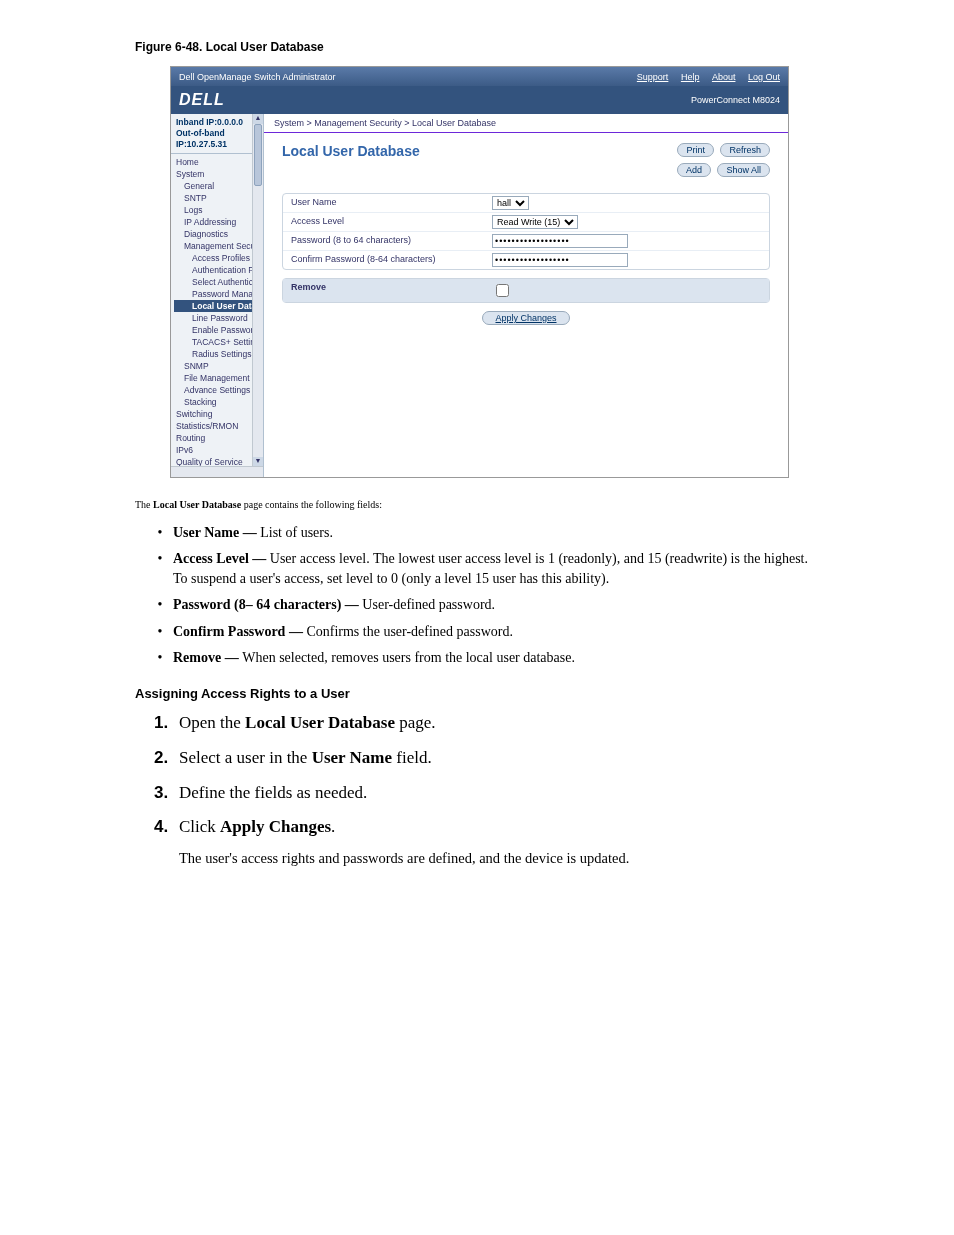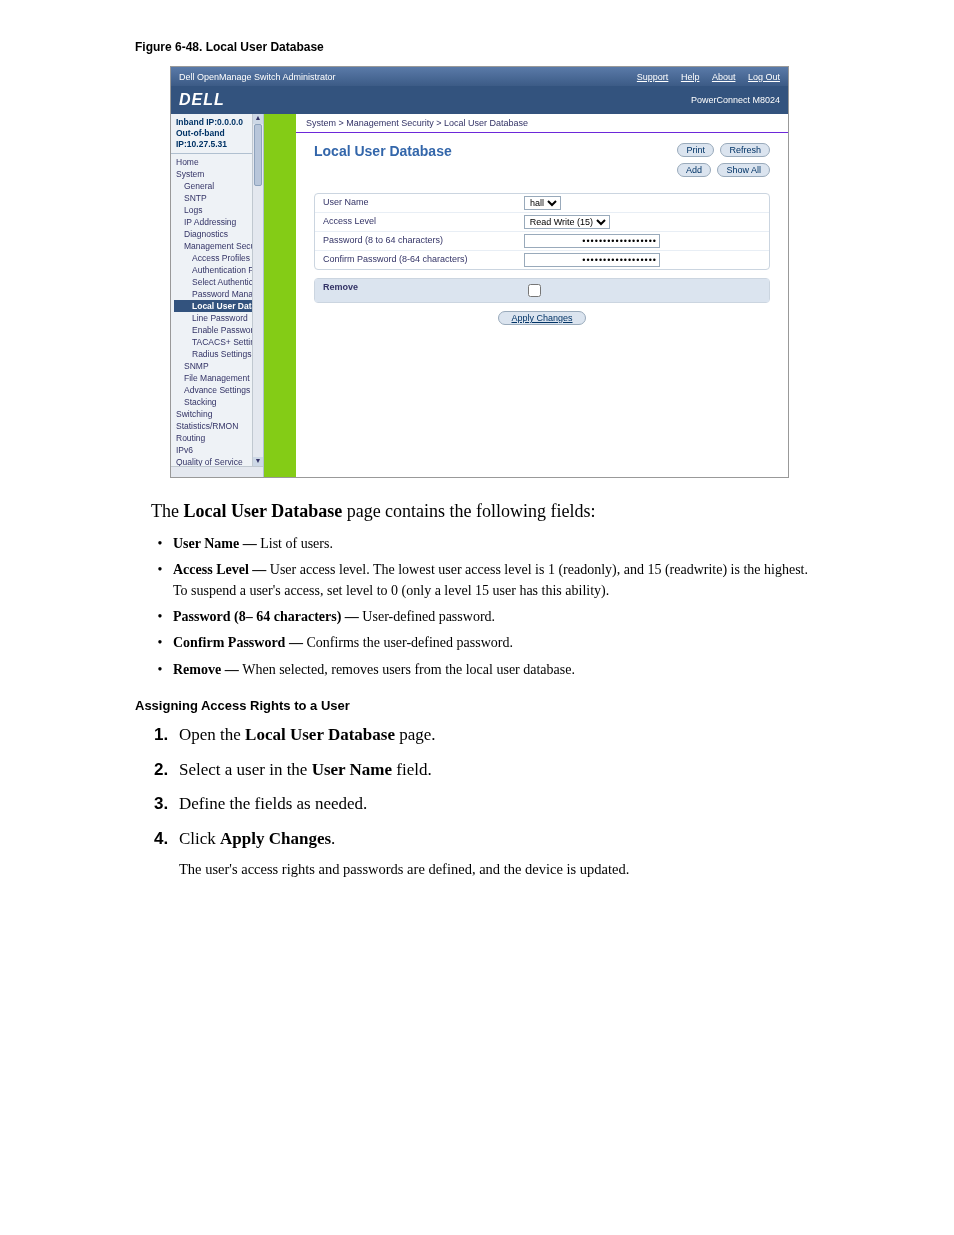--- a/index.html
+++ b/index.html
@@ -18,21 +18,21 @@
     font-family: Arial, Helvetica, sans-serif;
     font-size: 12px;
     font-weight: bold;
     margin-bottom: 12px;
   }
   .screenshot {
     border: 1px solid #999;
     width: 617px;
     height: 410px;
     position: relative;
-    background: #84cc16;
+    background: #0f766e;
     font-family: Arial, Helvetica, sans-serif;
     font-size: 9px;
     overflow: hidden;
     margin-bottom: 20px;
     margin-left: 35px;
   }
   .titlebar {
     height: 15px;
     background: linear-gradient(#5a7aa8,#3c5b86);
     color: #fff;
@@ -47,21 +47,21 @@
     height: 28px;
     background: #33537e;
     color: #fff;
     display: flex;
     align-items: center;
     justify-content: space-between;
     padding: 0 8px;
   }
   .logobar .logo { font-weight: bold; font-style: italic; font-size: 16px; letter-spacing:1px; }
   .logobar .model { font-size: 9px; font-weight: normal; }
-  .body-row { display: flex; height: calc(100% - 47px); gap: 32px; }
+  .body-row { display: flex; height: calc(100% - 47px); }
   .sidebar {
     width: 92px;
     background: #eef2f6;
     border-right: 1px solid #b0c0d0;
     font-size: 8.5px;
     overflow: hidden;
     position: relative;
   }
   .ipinfo { padding: 3px 5px; border-bottom:1px solid #b0c0d0; line-height:1.3; color:#003366; font-weight:bold;}
   .tree { padding: 2px 0 2px 3px; color:#336; }
@@ -91,21 +91,21 @@
     margin: 4px 18px 8px 18px;
     border:1px solid #cbd5e0;
     border-radius:4px;
   }
   .form-row { display:flex; border-bottom:1px solid #e8eef5; }
   .form-row:last-child { border-bottom:none; }
   .form-row.header { background:#dbe4ef; font-weight:bold; }
   .form-row .lbl { width:185px; padding:3px 8px; color:#336; }
   .form-row .ctl { flex:1; padding:2px 8px; }
   .ctl select, .ctl input[type=password] {
-    font-size:9px; border:1px solid #9ab; background:#fff;text-align:right;
+    font-size:9px; border:1px solid #9ab; background:#fff;
   }
   .ctl input[type=password]{ width:130px; letter-spacing:1px;}
   .ctl select { }
   .apply-row { text-align:center; margin:8px 0; }
   .apply-btn {
     display:inline-block;
     background:#dbe4ef;
     border:1px solid #9ab;
     border-radius:9px;
     font-size:9px;
@@ -119,21 +119,21 @@
     background:#e4e8ef; border-left:1px solid #c0c8d0;
   }
   .scroll-thumb-v { position:absolute; left:1px; right:1px; top:10px; height:60px; background:#b8c6da; border:1px solid #8ea3bd; border-radius:2px;}
   .scroll-arrow { position:absolute; left:0; right:0; height:10px; background:#cdd8e6; font-size:7px; text-align:center; color:#336;}
   .scrollbar-h {
     position:absolute; left:0; right:0; bottom:0; height:10px;
     background:#e4e8ef; border-top:1px solid #c0c8d0;
   }
 
   
-  .doc-p { margin: 10px 16px; line-height:1.45; font-size:18px; }
+  .doc-p { margin: 10px 0; line-height:1.45; font-size:10px; }
   .doc-bold { font-weight:bold; }
   ul.doc-list { margin:4px 0 14px 38px; padding:0; }
   ul.doc-list li { margin:6px 0; line-height:1.45; font-size:14px; }
   ul.doc-list li::marker { content:"•   "; }
   .section-head {
     font-family: Arial, Helvetica, sans-serif;
     font-weight:bold; font-size:13px; margin:18px 0 8px 0;
   }
   ol.doc-steps { margin:4px 0 8px 22px; padding:0; }
   ol.doc-steps li { margin:10px 0 6px 16px; padding-left:6px; line-height:1.45; font-size:17px; }

